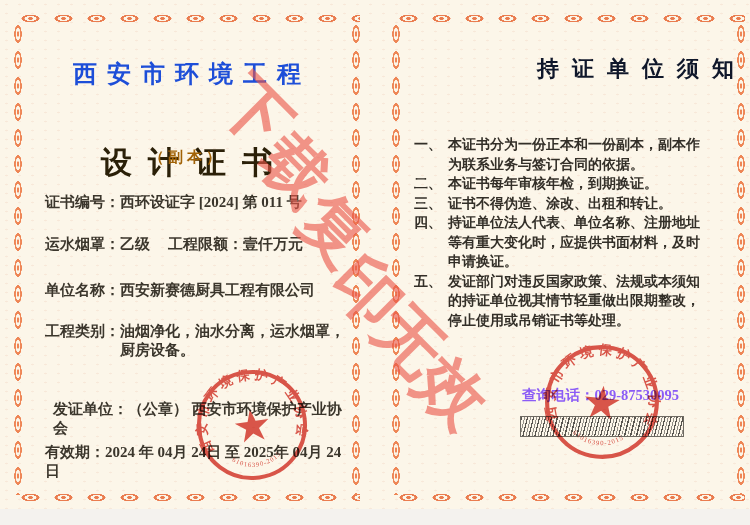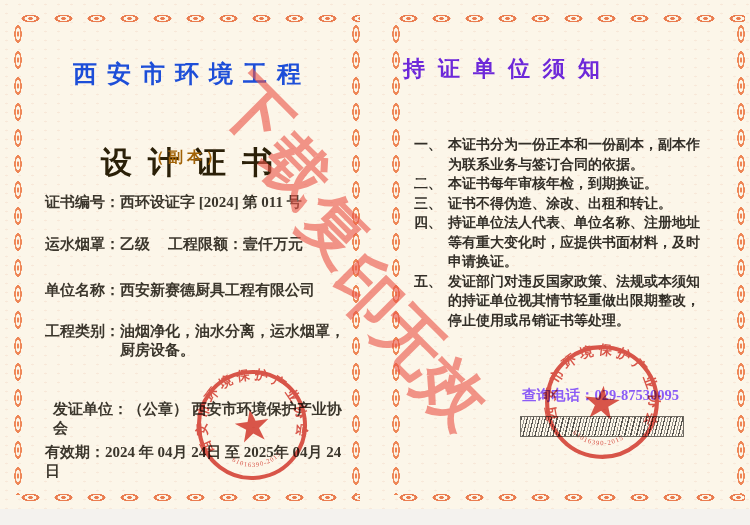--- a/index.html
+++ b/index.html
@@ -48,22 +48,22 @@
 
   .frow{position:absolute;left:33px;right:16px;font-size:15px;font-weight:bold;color:#3b362c;}
   .frow .lbl{white-space:nowrap;}
   .r1{top:181px;} .r2{top:223px;} .r3{top:269px;} .r4{top:310px;display:flex;}
   .r5{top:388px;margin-left:8px;} .r6{top:431px;}
   .r2 .gap{display:inline-block;width:18px;}
   .r4 .lbl{flex:0 0 auto;}
   .r4 .val{width:238px;line-height:19px;}
 
   
-  .rtitle{position:absolute;left:0;right:0;top:42px;text-align:left;
-    font-size:22px;font-weight:bold;color:#6d28d9;letter-spacing:13px;text-indent:13px;}
+  .rtitle{position:absolute;left:0;right:0;top:42px;text-align:right;
+    font-size:22px;font-weight:bold;color:#0f172a;letter-spacing:13px;text-indent:13px;}
   .notices{position:absolute;left:24px;top:123px;}
   .notice{display:flex;font-size:14px;line-height:19.5px;font-weight:600;color:#332f28;}
   .notice .num{flex:0 0 34px;}
   .notice .txt{width:252px;}
   .phone{position:absolute;left:132px;top:374px;font-size:14.5px;font-weight:bold;color:#8b5cf6;}
   .strip{
     position:absolute;left:130px;top:404px;width:164px;height:21px;
     border:1px solid #6e6a62;box-sizing:border-box;
     background-image:repeating-linear-gradient(104deg,
       rgba(58,56,52,.85) 0 1.3px, rgba(0,0,0,0) 1.3px 3.2px,

